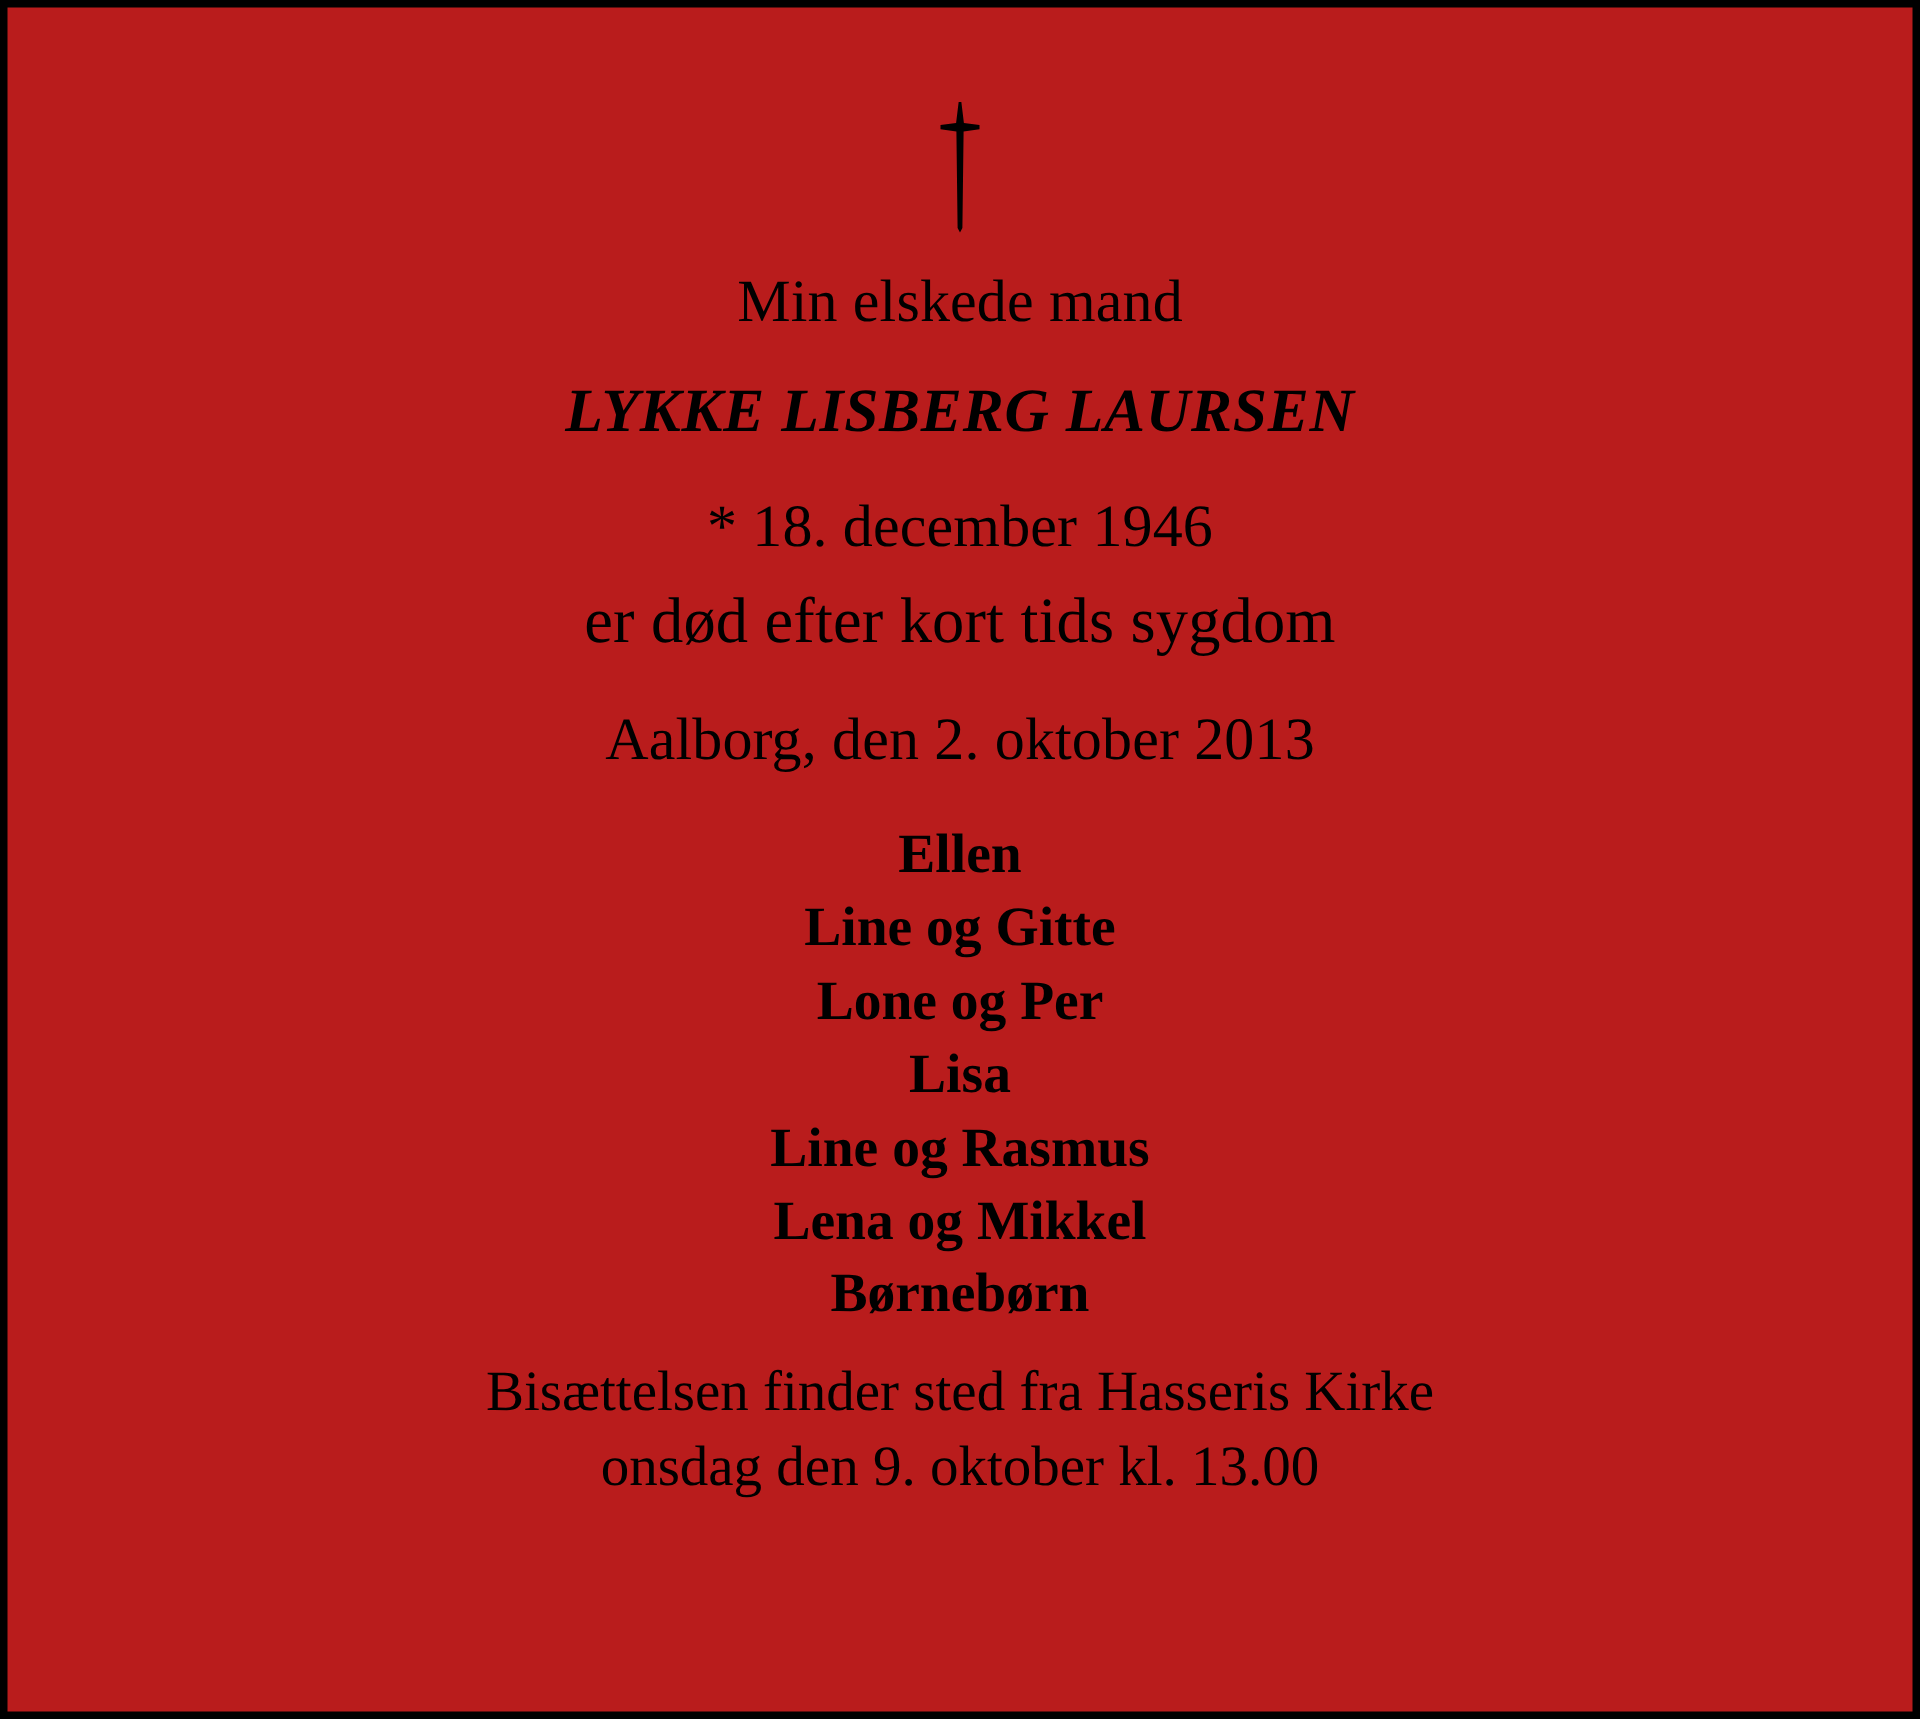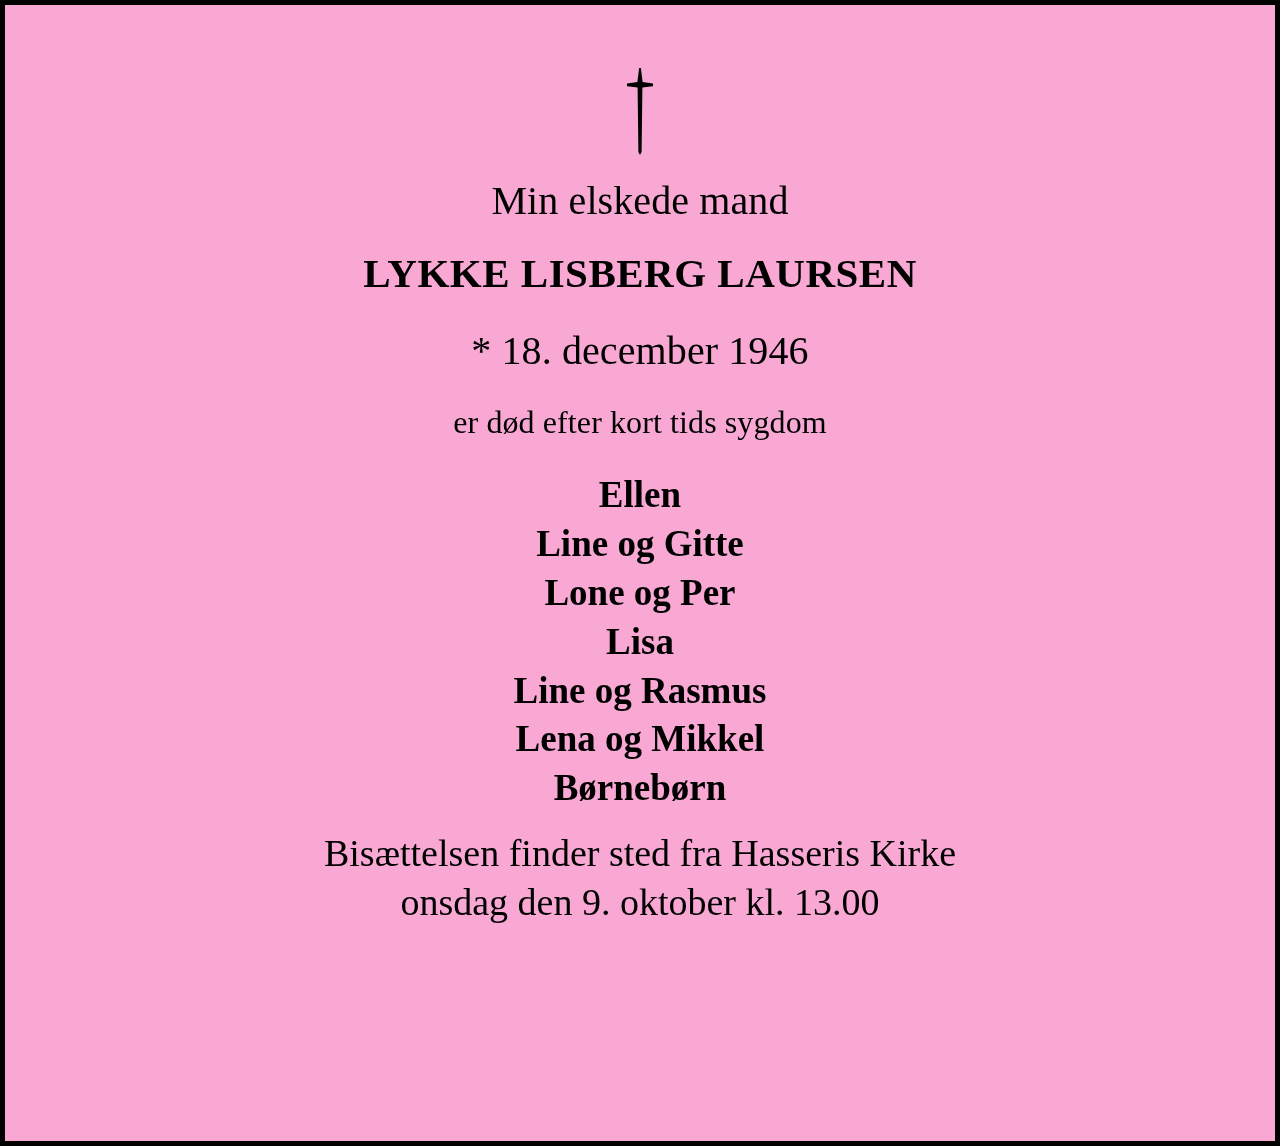--- a/index.html
+++ b/index.html
@@ -9,21 +9,21 @@
   }
   body {
     font-family: "Liberation Serif", "DejaVu Serif", serif;
     color: #000000;
   }
   .notice {
     position: relative;
     width: 1280px;
     height: 1146px;
     box-sizing: border-box;
-    background: #f9a8d4;
+    background: #b91c1c;
     border: 5px solid #000000;
     overflow: hidden;
   }
   .inner {
     width: 100%;
     height: 100%;
     box-sizing: border-box;
     padding: 40px 60px 30px 60px;
     display: flex;
     flex-direction: column;
@@ -50,28 +50,29 @@
     margin-top: 6px;
   }
   .intro div {
     line-height: 1.18;
   }
   .name {
     font-size: 41px;
     font-weight: bold;
     letter-spacing: 0.5px;
     margin-top: 26px;
+    font-style: italic;
   }
   .born {
     font-size: 40px;
     margin-top: 30px;
   }
   .died {
-    font-size: 32px;
-    margin-top: 30px;
+    font-size: 43px;
+    margin-top: 16px;
   }
   .place {
     font-size: 40px;
     margin-top: 30px;
   }
   .epitaph {
     font-size: 37px;
     font-style: italic;
     margin-top: 30px;
   }
@@ -106,20 +107,21 @@
     <div class="intro line">
       <div>Min elskede mand</div>
     </div>
 
     <div class="name line">LYKKE LISBERG LAURSEN</div>
 
     <div class="born line">* 18. december 1946</div>
 
     <div class="died line">er død efter kort tids sygdom</div>
 
+    <div class="place line">Aalborg, den 2. oktober 2013</div>
 
 
     <div class="survivors">
       <div>Ellen</div>
       <div>Line og Gitte</div>
       <div>Lone og Per</div>
       <div>Lisa</div>
       <div>Line og Rasmus</div>
       <div>Lena og Mikkel</div>
       <div>Børnebørn</div>

